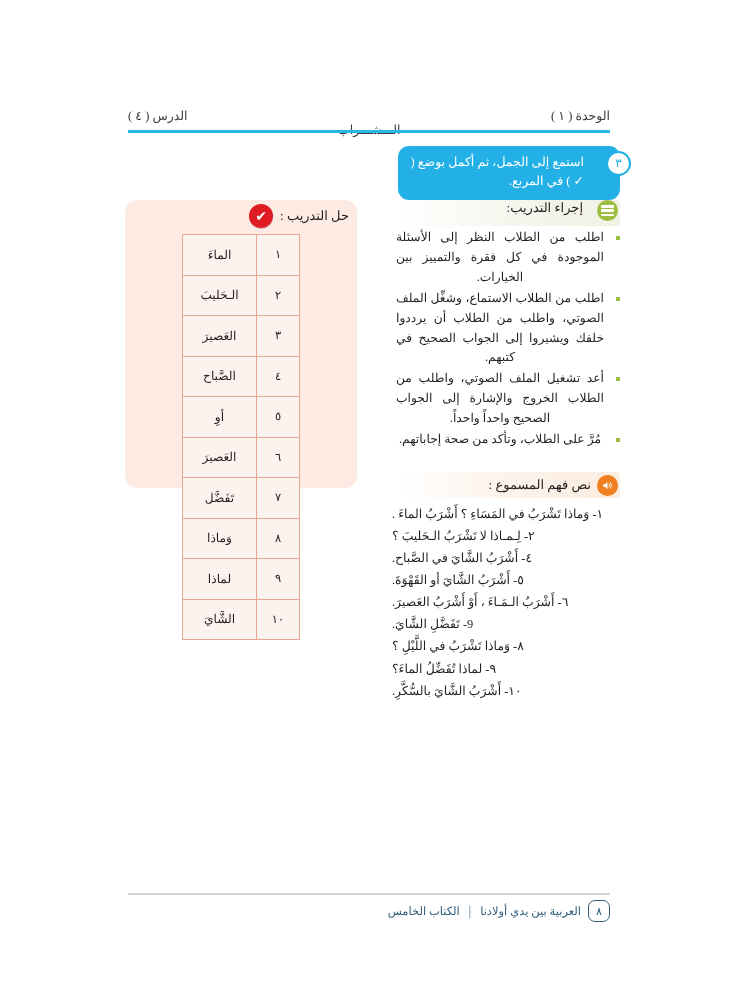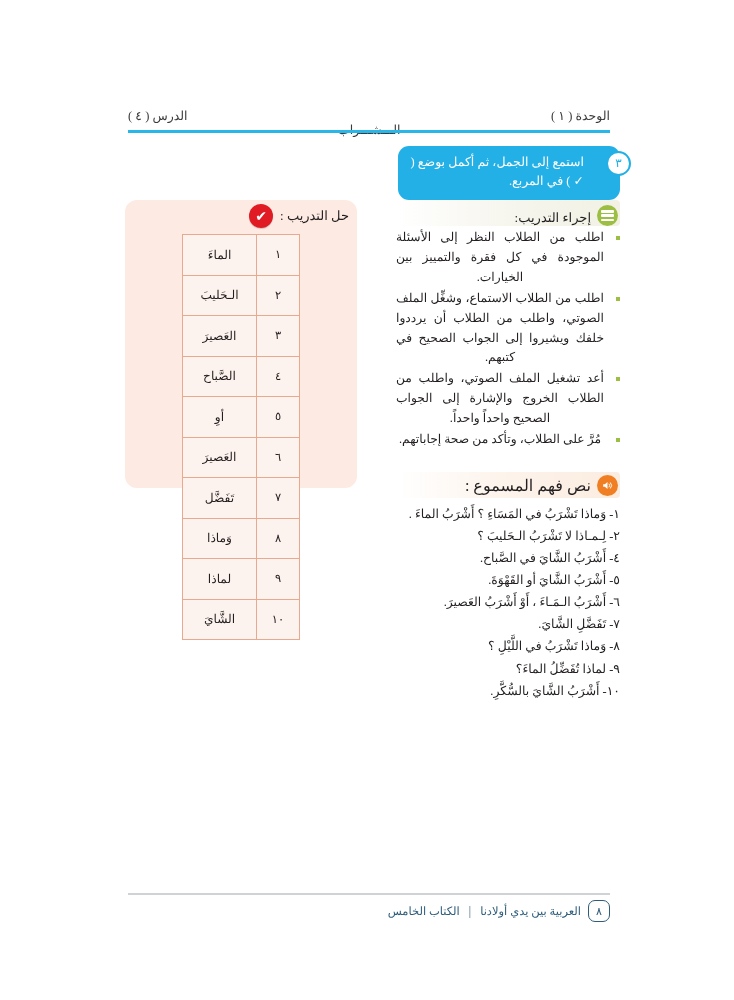--- a/index.html
+++ b/index.html
@@ -86,22 +86,22 @@
 
   
   .proc-head {
     position: absolute;
     right: 114px;
     top: 200px;
     width: 222px;
     height: 26px;
     direction: rtl;
     display: flex;
-    align-items: flex-end;
-    gap: 6px;
+    align-items: flex-start;
+    gap: 14px;
     background: linear-gradient(to left, #f2f1e4 0%, #f7f6ef 55%, #ffffff 100%);
     border-radius: 4px;
     padding-right: 2px;
     box-sizing: border-box;
   }
   .icon-list {
     width: 21px;
     height: 21px;
     border-radius: 50%;
     background: #9cbf43;
@@ -173,32 +173,32 @@
   .icon-speaker {
     width: 21px;
     height: 21px;
     border-radius: 50%;
     background: #ef7f22;
     flex: 0 0 auto;
     display: flex;
     align-items: center;
     justify-content: center;
   }
-  .audio-head-label { font-size: 16px; }
+  .audio-head-label { font-size: 13px; }
 
   
   .script {
     position: absolute;
     right: 114px;
     top: 503px;
     width: 228px;
     direction: rtl;
     font-size: 12.4px;
     line-height: 1.78;
-    text-align: right;
+    text-align: left;
   }
   .script-line { white-space: nowrap; }
 
   
   .answer-panel {
     position: absolute;
     left: 125px;
     top: 200px;
     width: 232px;
     height: 288px;
@@ -343,21 +343,21 @@
     </span>
     <span class="audio-head-label">نص فهم المسموع :</span>
   </div>
 
   <div class="script">
     <div class="script-line">١- وَماذا تَشْرَبُ في المَسَاءِ ؟ أَشْرَبُ الماءَ .</div>
     <div class="script-line">٢- لِـمـاذا لا تَشْرَبُ الـحَليبَ ؟</div>
     <div class="script-line">٤- أَشْرَبُ الشَّايَ في الصَّباح.</div>
     <div class="script-line">٥- أَشْرَبُ الشَّايَ أو القَهْوَةَ.</div>
     <div class="script-line">٦- أَشْرَبُ الـمَـاءَ ، أَوْ أَشْرَبُ العَصيرَ.</div>
-    <div class="script-line">٧- تَفَضَّلِ الشَّايَ.</div>
+    <div class="script-line">9- تَفَضَّلِ الشَّايَ.</div>
     <div class="script-line">٨- وَماذا تَشْرَبُ في اللَّيْلِ ؟</div>
     <div class="script-line">٩- لماذا تُفَضِّلُ الماءَ؟</div>
     <div class="script-line">١٠- أَشْرَبُ الشَّايَ بالسُّكَّرِ.</div>
   </div>
 
   <div class="answer-panel">
     <div class="answer-head">
       <span class="answer-head-label">حل التدريب :</span>
       <span class="icon-check">✔</span>
     </div>

